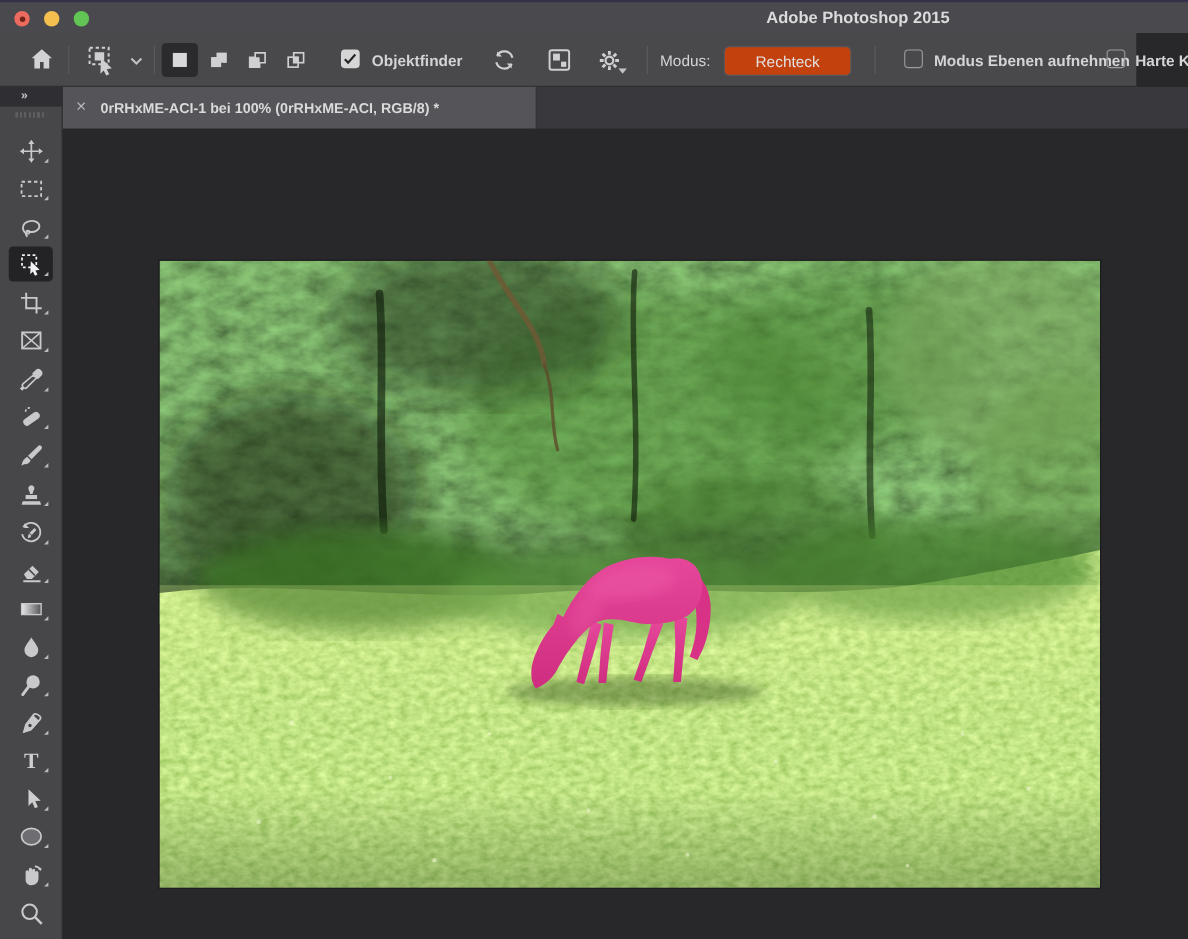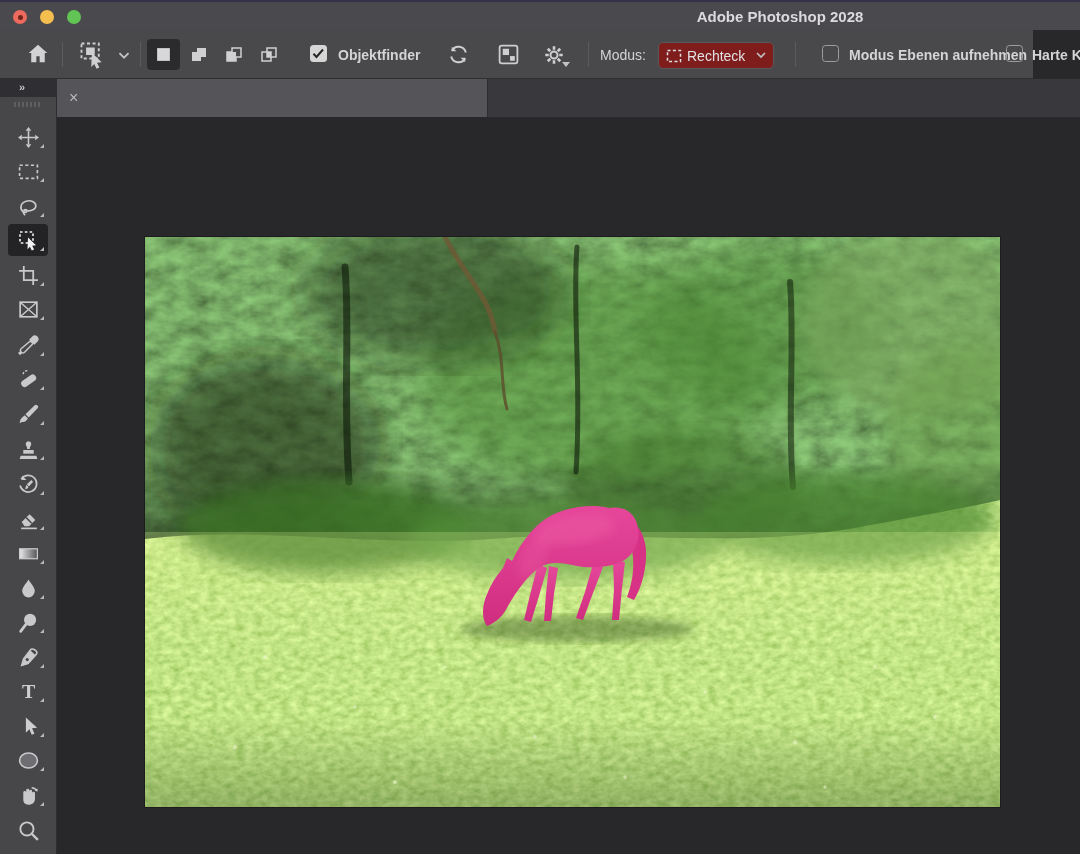--- a/index.html
+++ b/index.html
@@ -21,22 +21,22 @@
   .ob-sep { position:absolute; top:12px; width:1px; height:25px; background:#5c5b5f; }
   .ob-icon { position:absolute; top:13px; }
   .ob-label { position:absolute; top:17px; color:#d4d3d5; font-size:14px; white-space:nowrap; }
   .mode-btn { position:absolute; top:9px; width:33px; height:31px; border-radius:4px;
     display:flex; align-items:center; justify-content:center; }
   .mode-btn.sel { background:#2b2b2e; }
   .cb { position:absolute; top:15px; width:17px; height:17px; border-radius:3.5px; }
   .cb.checked { background:#d6d6d6; }
   .cb.unchecked { border:1.5px solid #9d9da0; }
   .dropdown { position:absolute; left:658px; top:12px; width:116px; height:27px;
-    background:#7f1d1d; border:1px solid #5a595d; border-radius:5px;
-    display:flex; align-items:center; padding:0 7px; gap:5px; color:#e2e1e3; font-size:14px; }
+    background:#c2410c; border:1px solid #5a595d; border-radius:5px;
+    display:flex; align-items:center; padding:0 7px; gap:5px; color:#e2e1e3; font-size:14px;flex-direction:column; }
   .gear-caret { position:absolute; }
 
   .tabrow { position:absolute; left:57px; top:79px; width:1023px; height:38px; background:#39383c; }
   .tab { position:absolute; left:0; top:0; width:431px; height:38px; background:#555458;
     display:flex; align-items:center; gap:13px; padding:0 12px; border-right:1px solid #2e2d30; }
   .tab-close { color:#b9b8ba; font-size:16px; line-height:1; cursor:default; }
   .tab-title { color:#dadada; font-size:13px; font-weight:600; white-space:nowrap; }
 
   .toolbar { position:absolute; left:0; top:79px; width:57px; height:775px; background:#474649;
     border-right:1px solid #2e2d30; }
@@ -55,21 +55,21 @@
   .canvas { position:absolute; left:57px; top:117px; width:1023px; height:737px; background:#28282a; }
   .photo { position:absolute; left:88px; top:120px; width:855px; height:570px; box-shadow:0 0 0 1px #1c1c1e; }
 </style>
 </head>
 <body>
 
 <div class="titlebar">
   <div class="tl tl-red"></div>
   <div class="tl tl-yellow"></div>
   <div class="tl tl-green"></div>
-  <div class="win-title">Adobe Photoshop 2028</div>
+  <div class="win-title">Adobe Photoshop 2015</div>
 </div>
 
 <div class="optionsbar">
   <div class="ob-icon" style="left:26px;top:12px;">
     <svg width="24" height="24" viewBox="0 0 22 22">
         <path d="M11 2.5 2.5 10h2.3v8.5h4.7v-5.4h3v5.4h4.7V10h2.3z" fill="#d2d1d3"></path>
       </svg>
   </div>
   <div class="ob-sep" style="left:62px;"></div>
 
@@ -159,20 +159,21 @@
   <div class="cb unchecked" style="left:822px;"></div>
   <div class="ob-label" style="left:849px;font-weight:600;">Modus Ebenen aufnehmen</div>
 
   <div class="cb unchecked" style="left:1006px;"></div>
   <div class="ob-label" style="left:1032px;font-weight:600;">Harte Kante</div>
 </div>
 
 <div class="tabrow">
   <div class="tab">
     <span class="tab-close">×</span>
+    <span class="tab-title">0rRHxME-ACI-1 bei 100% (0rRHxME-ACI, RGB/8) *</span>
   </div>
 </div>
 
 <div class="toolbar">
   <div class="tb-head">»</div>
   <div class="tb-grip"></div>
 
   <div class="tool" style="top:41px;">
     <svg width="23" height="23" viewBox="0 0 22 22">
         <g stroke="#c9c8cb" stroke-width="1.5" fill="#c9c8cb">

